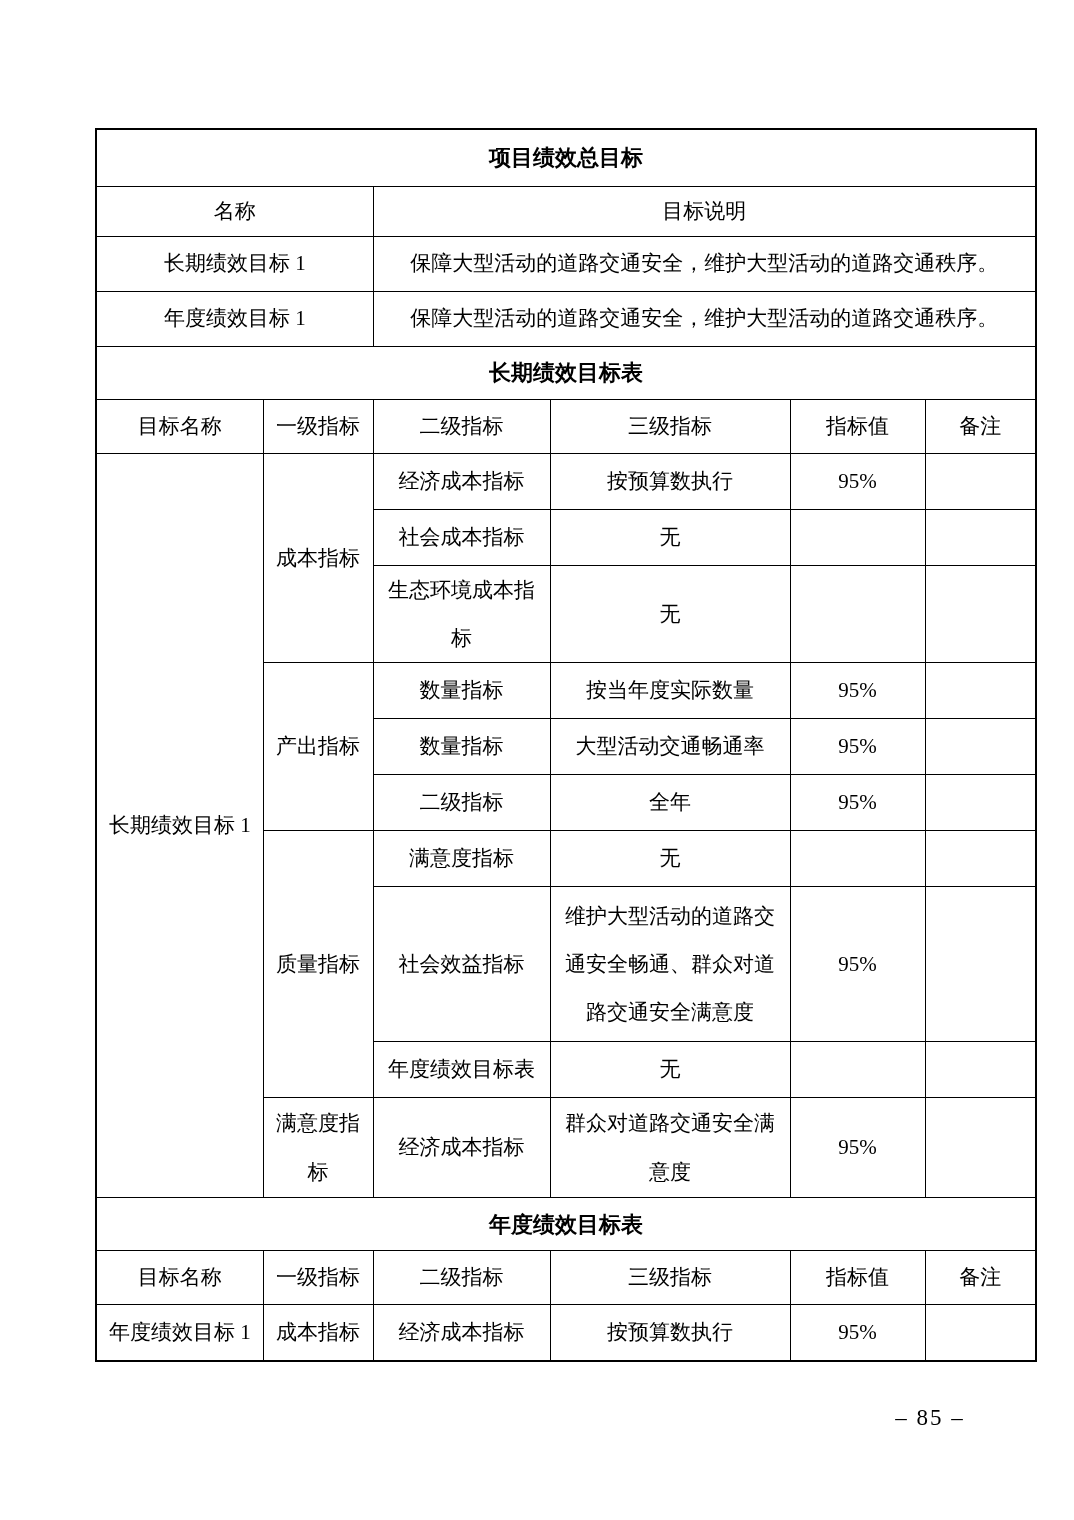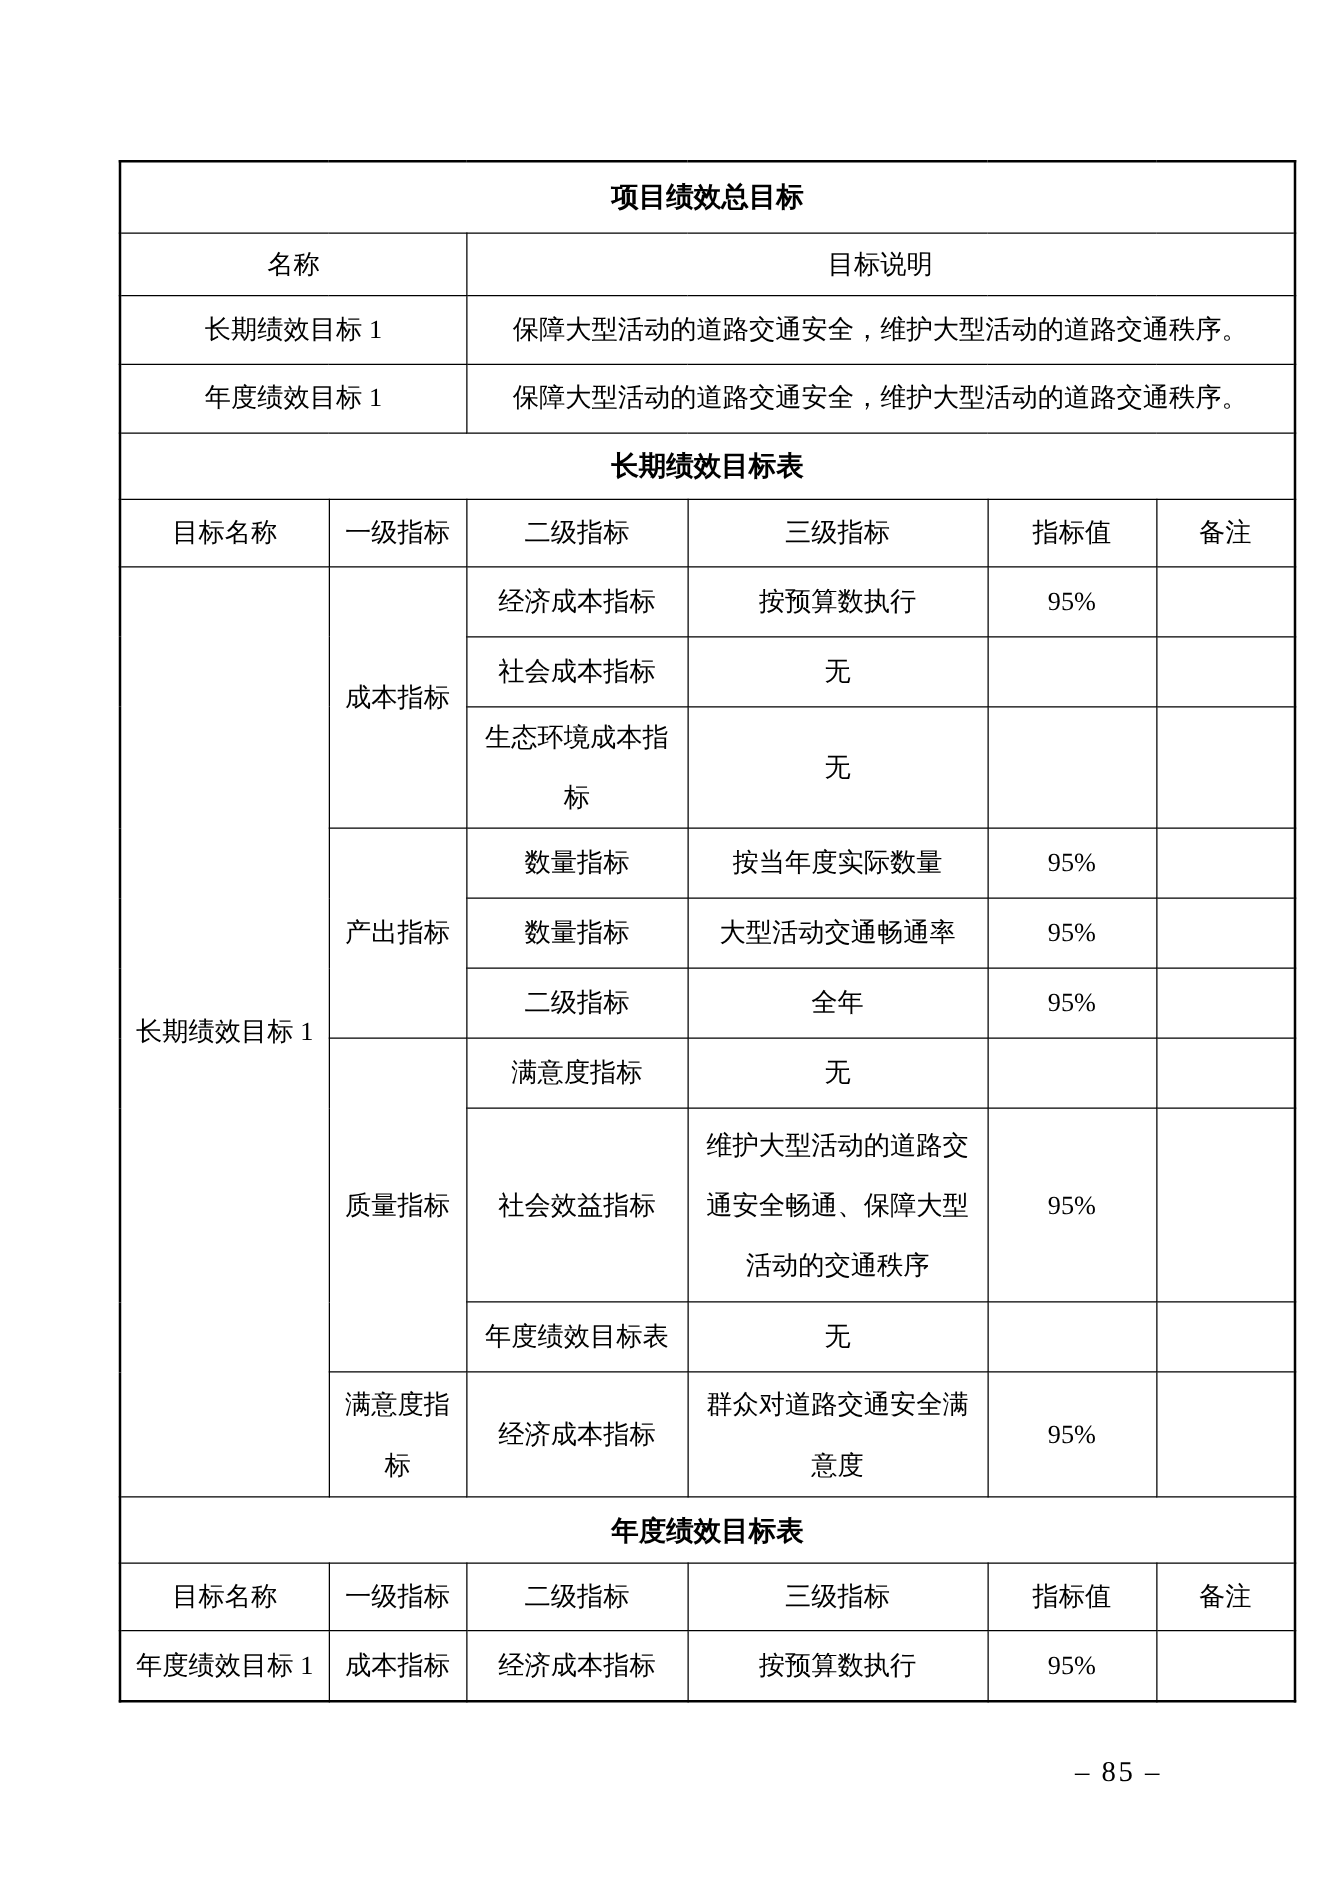--- a/index.html
+++ b/index.html
@@ -22,21 +22,21 @@
     font-size: 21px; line-height: 2.3;
     padding: 0 10px; overflow: hidden;
     word-break: break-all;
   }
   td.title-cell {
     font-family: "Liberation Sans", "DejaVu Sans", sans-serif;
     font-weight: bold; font-size: 22px; line-height: 1.5;
   }
   .pagenum {
     position: absolute; left: 860px; top: 1405px; width: 140px;
-    font-size: 23px; letter-spacing: 2px;
+    text-align: center; font-size: 23px; letter-spacing: 2px;
     font-family: "Liberation Serif", "DejaVu Serif", serif;
   }
 </style>
 </head>
 <body>
 
 <div class="page">
 
   <table class="perf">
     <colgroup>
@@ -123,21 +123,21 @@
 
     <tr style="height:56px">
       <td rowspan="3">质量指标</td>
       <td>满意度指标</td>
       <td>无</td>
       <td></td>
       <td></td>
     </tr>
     <tr style="height:155px">
       <td>社会效益指标</td>
-      <td>维护大型活动的道路交通安全畅通、保障大型活动的交通秩序</td>
+      <td>维护大型活动的道路交通安全畅通、群众对道路交通安全满意度</td>
       <td>95%</td>
       <td></td>
     </tr>
     <tr style="height:56px">
       <td>年度绩效目标表</td>
       <td>无</td>
       <td></td>
       <td></td>
     </tr>
 

